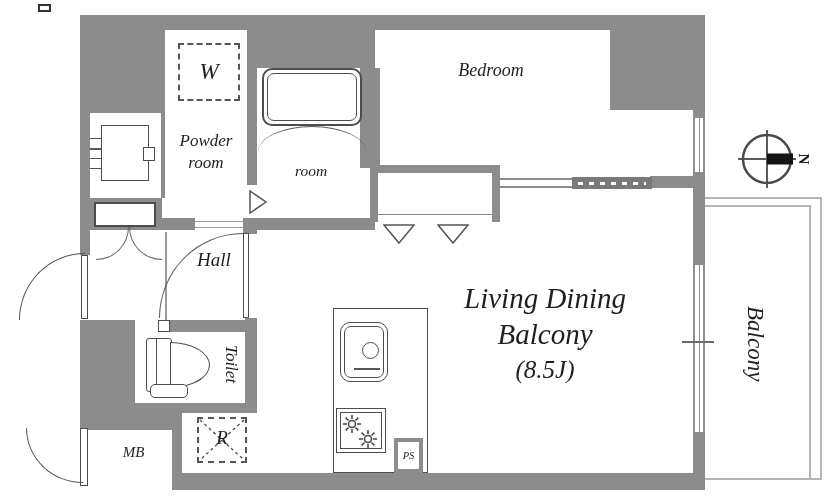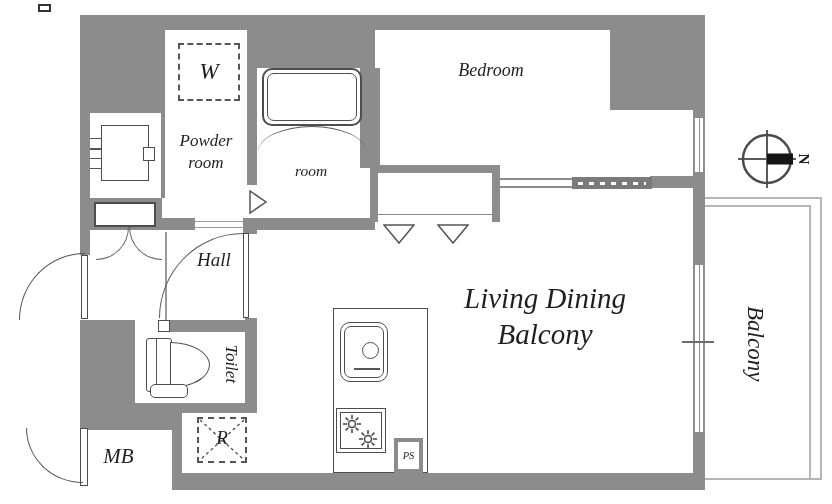--- a/index.html
+++ b/index.html
@@ -168,24 +168,25 @@
     <rect x="32" y="25.5" width="26" height="11" fill="#151515"></rect>
     <text x="67" y="31" transform="rotate(90 67 31)" text-anchor="middle" dominant-baseline="middle" font-size="15" font-weight="bold" fill="#222" font-family="Liberation Serif,serif">N</text>
   </svg>
 
   <div class="abs" style="left:38px;top:4px;width:13px;height:8px;border:2px solid #333;box-sizing:border-box"></div>
 
   <div class="lbl" style="left:376px;top:60px;width:230px;font-size:18px">Bedroom</div>
 
   <div class="lbl" style="left:415px;top:282px;width:260px;font-size:29px">Living Dining</div>
   <div class="lbl" style="left:415px;top:318px;width:260px;font-size:29px">Balcony</div>
+  <div class="lbl" style="left:415px;top:356px;width:260px;font-size:25px">(8.5J)</div>
 
   <div class="lbl" style="left:257px;top:162px;width:108px;font-size:15.5px">room</div>
 
   <div class="lbl" style="left:163px;top:131px;width:86px;font-size:17px">Powder</div>
   <div class="lbl" style="left:163px;top:153px;width:86px;font-size:17px">room</div>
 
   <div class="lbl" style="left:177px;top:249px;width:74px;font-size:19px">Hall</div>
   <div class="vlbl" style="left:215px;top:328px;width:26px;height:72px;font-size:17px">Toilet</div>
-  <div class="lbl" style="left:79px;top:444px;width:79px;font-size:21px">MB</div>
+  <div class="lbl" style="left:94px;top:444px;width:79px;font-size:15px">MB</div>
   <div class="vlbl" style="left:740px;top:288px;width:28px;height:112px;font-size:23px">Balcony</div>
 
 </div>
 
 </body></html>

